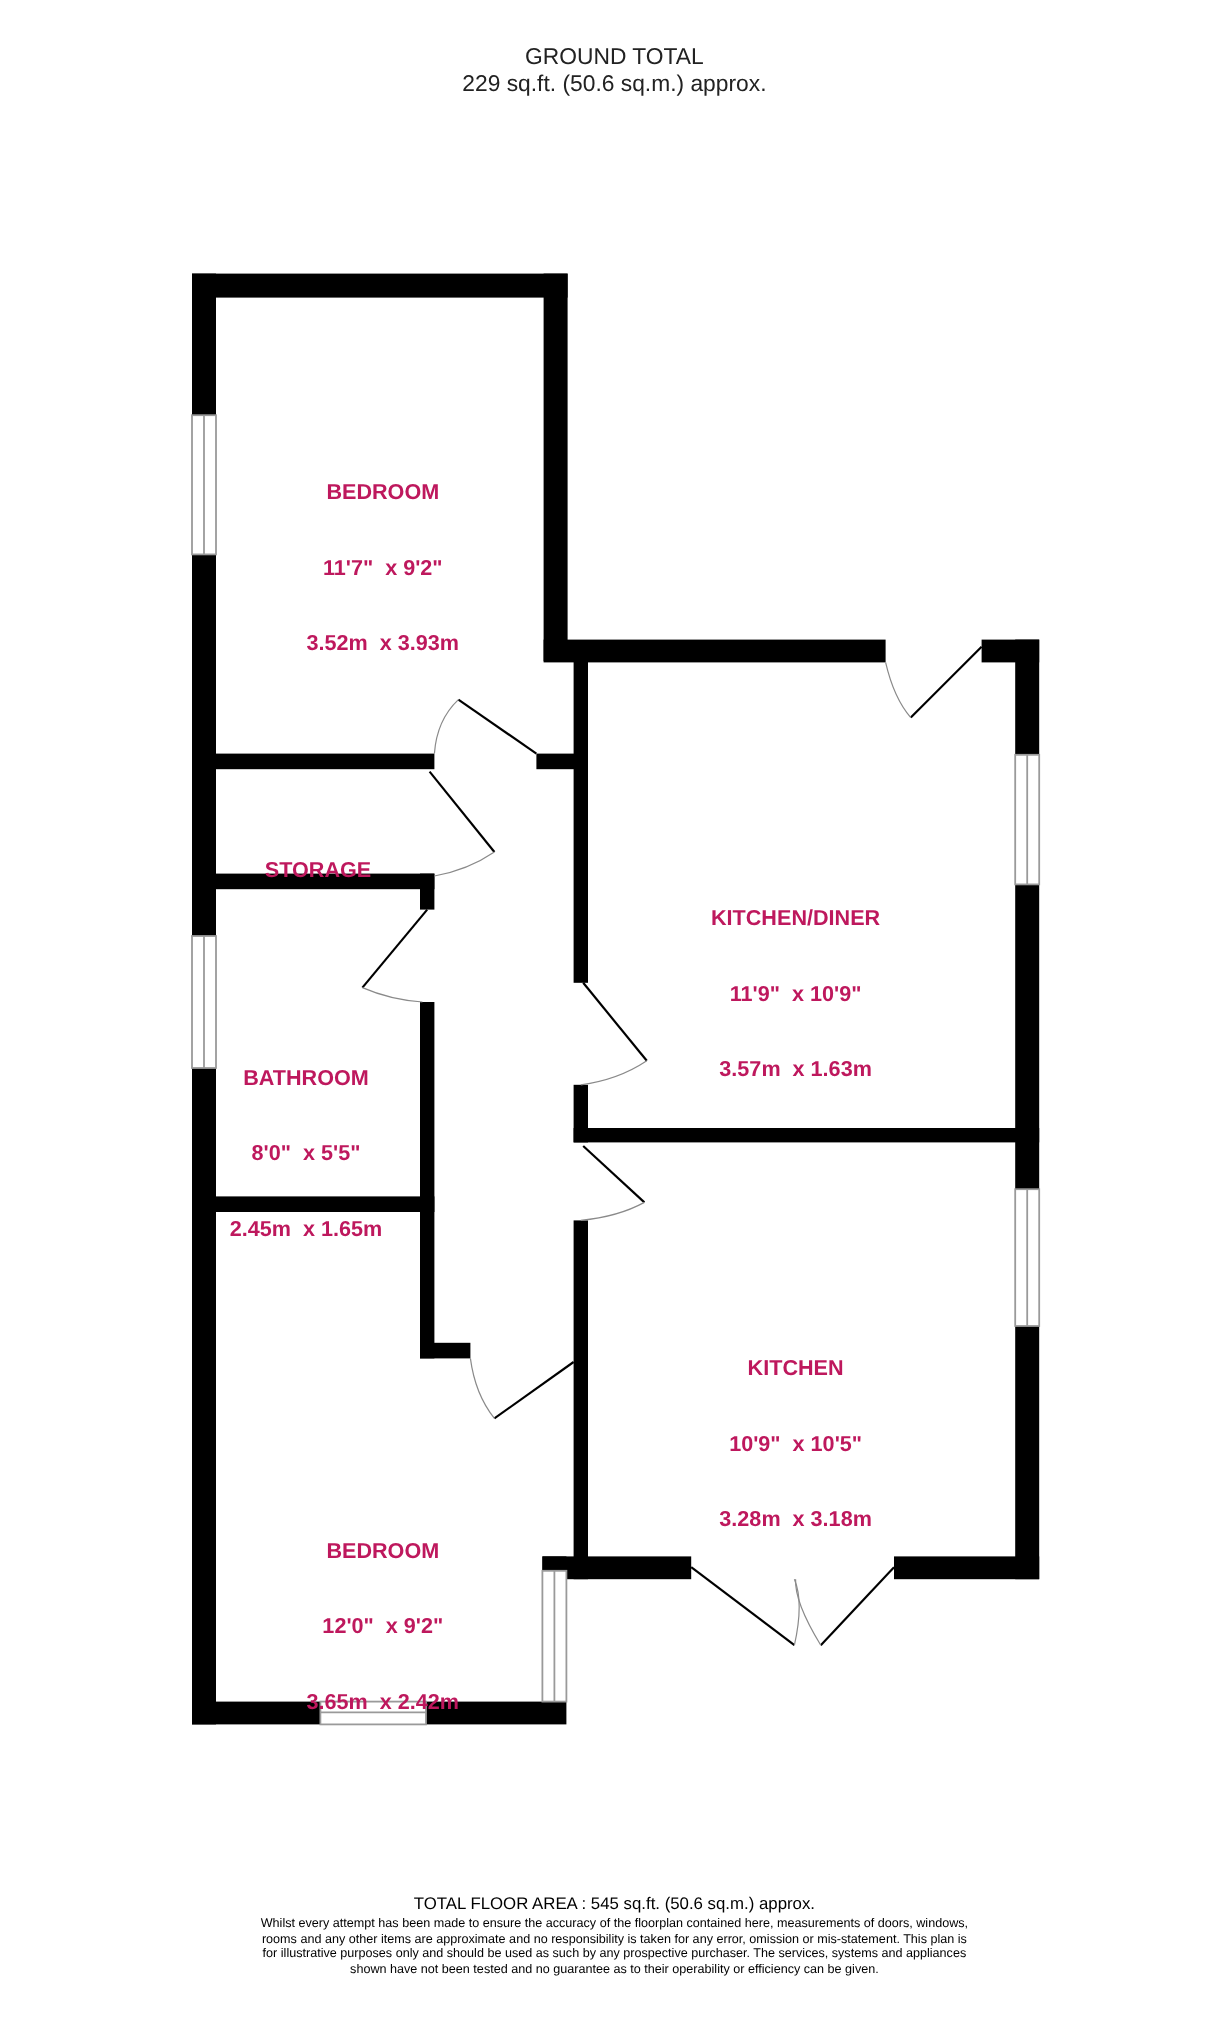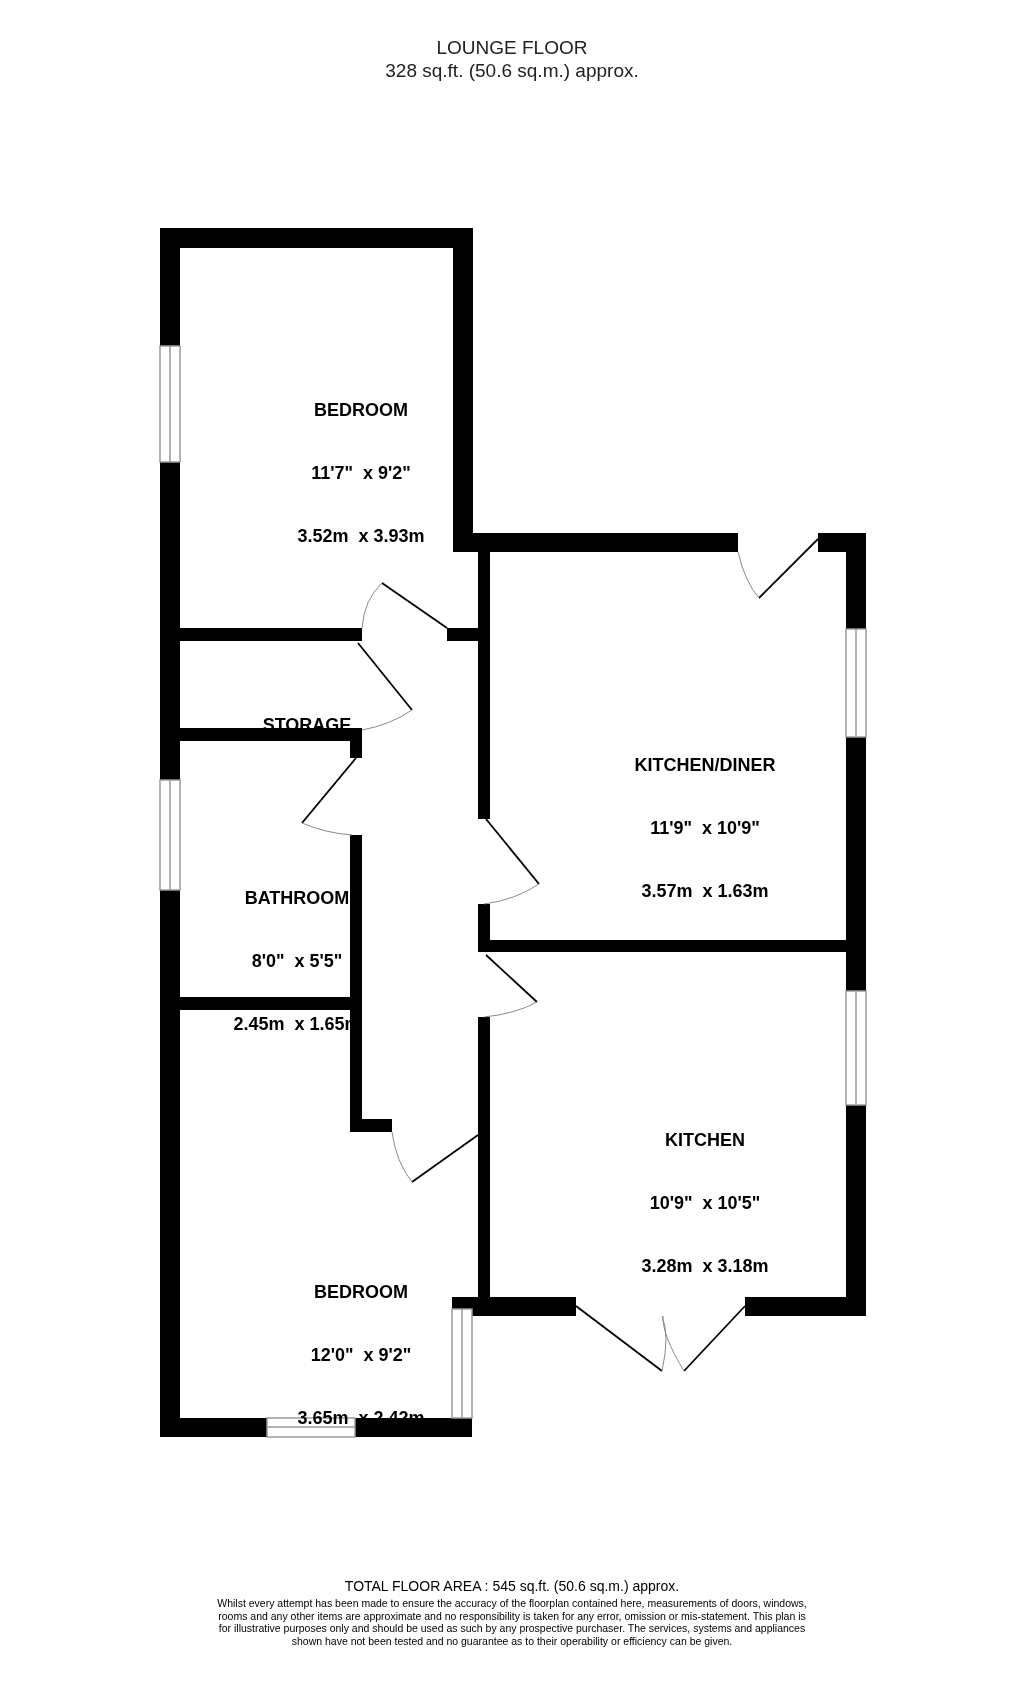--- a/index.html
+++ b/index.html
@@ -1,30 +1,30 @@
 <!DOCTYPE html>
 <html><head>
 <meta charset="utf-8">
 <style>
   html, body { margin:0; padding:0; background:#ffffff; }
   body { width:1024px; height:1683px; position:relative; overflow:hidden; font-family:"Liberation Sans", sans-serif; color:#1a1a1a; }
   .hdr { position:absolute; left:0; width:1024px; text-align:center; font-size:19px; line-height:22px; color:#222; }
   #plan { position:absolute; left:0; top:0; }
-  .room-label { position:absolute; text-align:center; font-weight:bold; font-size:18px; line-height:21px; color:#000000; white-space:pre;margin-left:42px; }
+  .room-label { position:absolute; text-align:center; font-weight:bold; font-size:18px; line-height:21px; color:#be185d; white-space:pre; }
   .room-label .name { display:block; }
   .room-label .imp, .room-label .met { display:block; }
   .footer { position:absolute; left:0; width:1024px; text-align:center; color:#000000; }
   .footer .total { font-size:14px; line-height:17px; top:0; }
   .footer .disc { font-size:10.5px; line-height:12.5px; width:600px; margin:2px auto 0; }
 </style>
 </head>
 <body>
 
-<div class="hdr" style="top:37px;">LOUNGE FLOOR</div>
-<div class="hdr" style="top:60px;">328 sq.ft. (50.6 sq.m.) approx.</div>
+<div class="hdr" style="top:37px;">GROUND TOTAL</div>
+<div class="hdr" style="top:60px;">229 sq.ft. (50.6 sq.m.) approx.</div>
 
 <svg id="plan" width="1024" height="1683" viewBox="0 0 1024 1683" xmlns="http://www.w3.org/2000/svg">
   <g fill="#000">
 
     <rect x="160" y="228" width="313" height="20"></rect>
     <rect x="160" y="228" width="20" height="118"></rect>
     <rect x="160" y="462" width="20" height="318"></rect>
     <rect x="453" y="228" width="20" height="323"></rect>
 
     <rect x="453" y="533" width="285" height="19"></rect>

